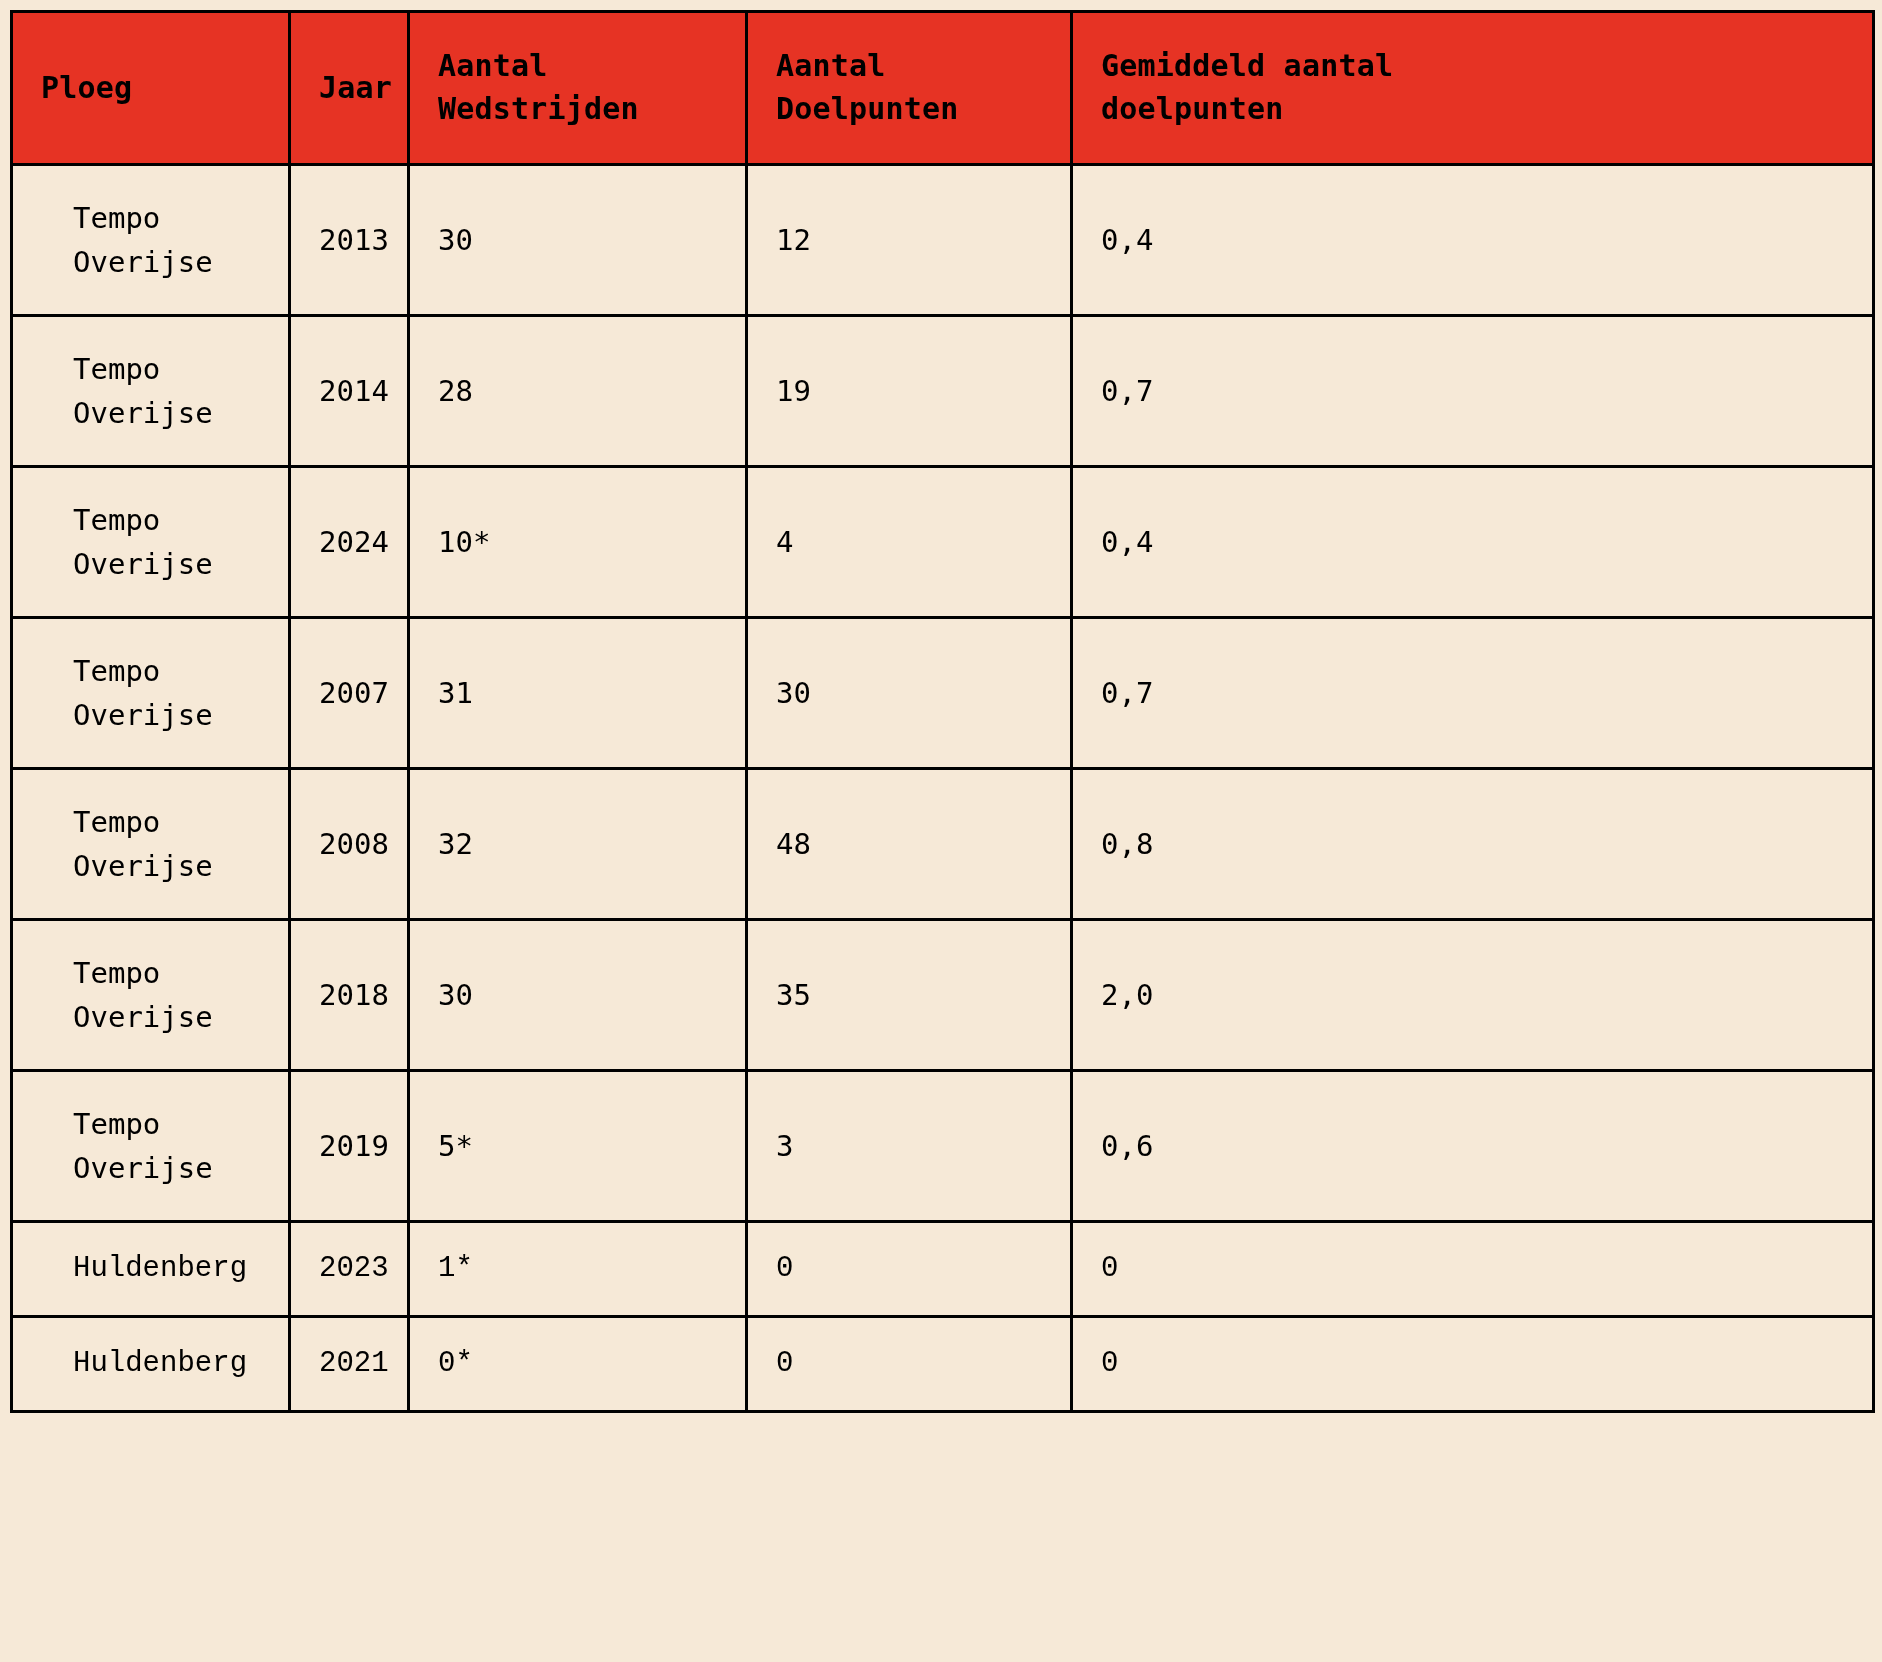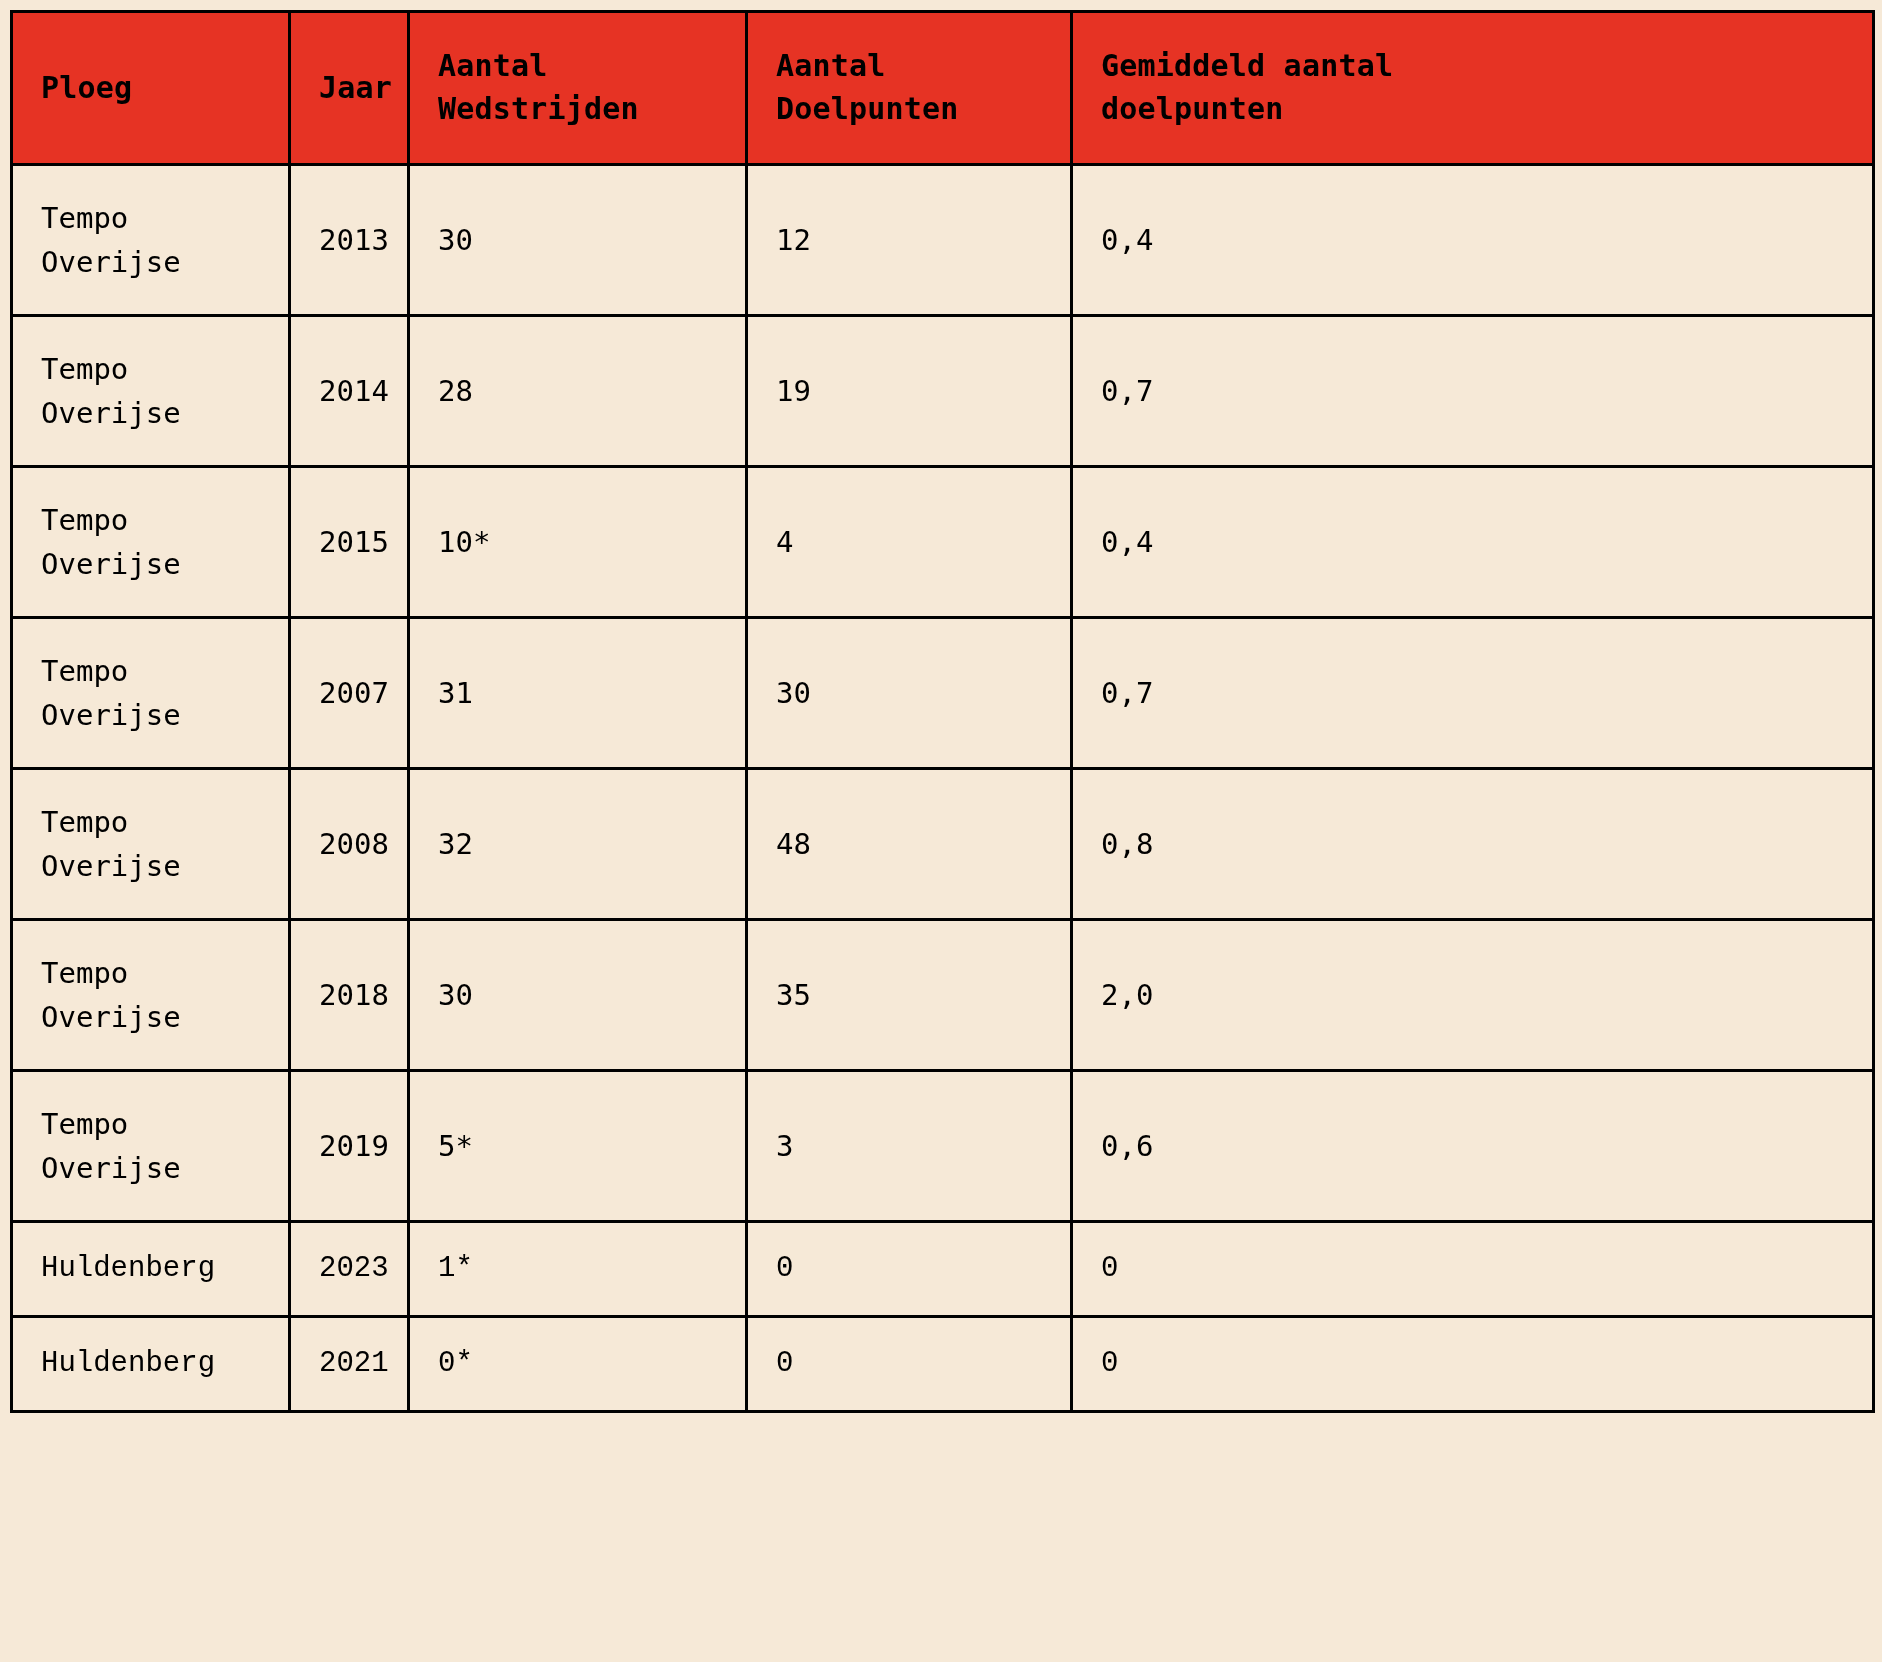--- a/index.html
+++ b/index.html
@@ -62,21 +62,21 @@
     font-family: "DejaVu Sans Mono", "Liberation Mono", monospace;
     font-weight: normal;
     font-size: 29px;
     line-height: 1.52;
     padding: 24px 28px 24px 28px;
   }
 
   tbody tr.row-tall td { height: 100px; }
   tbody tr.row-short td { height: 42px; font-family: Liberation Mono, monospace; }
 
-  td.cell-team .team-line { display: block; white-space: pre; }
+  td.cell-team .team-line { display: block; white-space: pre; margin-left: 32px; }
 </style>
 </head>
 <body>
 
 <div class="table-wrap">
   <table class="stats-table">
     <colgroup>
       <col class="c-ploeg">
       <col class="c-jaar">
       <col class="c-wedstr">
@@ -124,21 +124,21 @@
           <td>2014</td>
           <td>28</td>
           <td>19</td>
           <td>0,7</td>
         </tr>
         <tr class="row-tall">
           <td class="cell-team">
             <span class="team-line">Tempo</span>
             <span class="team-line">Overijse</span>
           </td>
-          <td>2015</td>
+          <td>2024</td>
           <td>10*</td>
           <td>4</td>
           <td>0,4</td>
         </tr>
         <tr class="row-tall">
           <td class="cell-team">
             <span class="team-line">Tempo</span>
             <span class="team-line">Overijse</span>
           </td>
           <td>2007</td>

